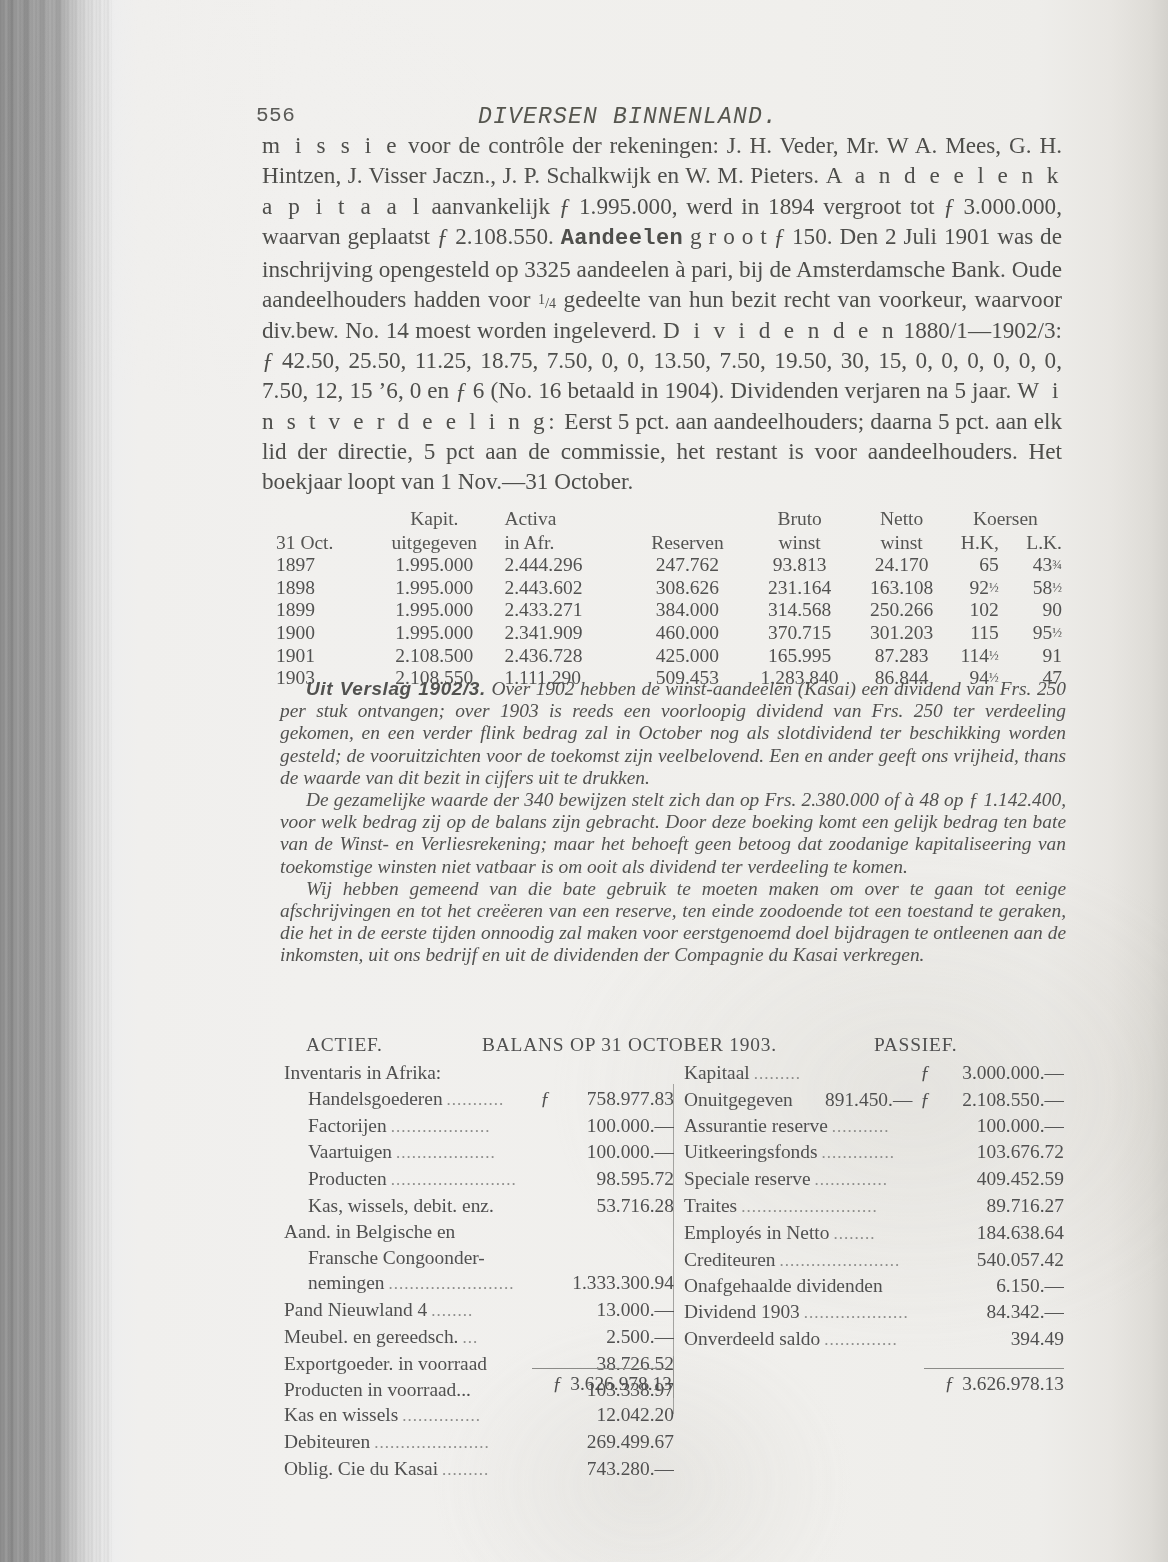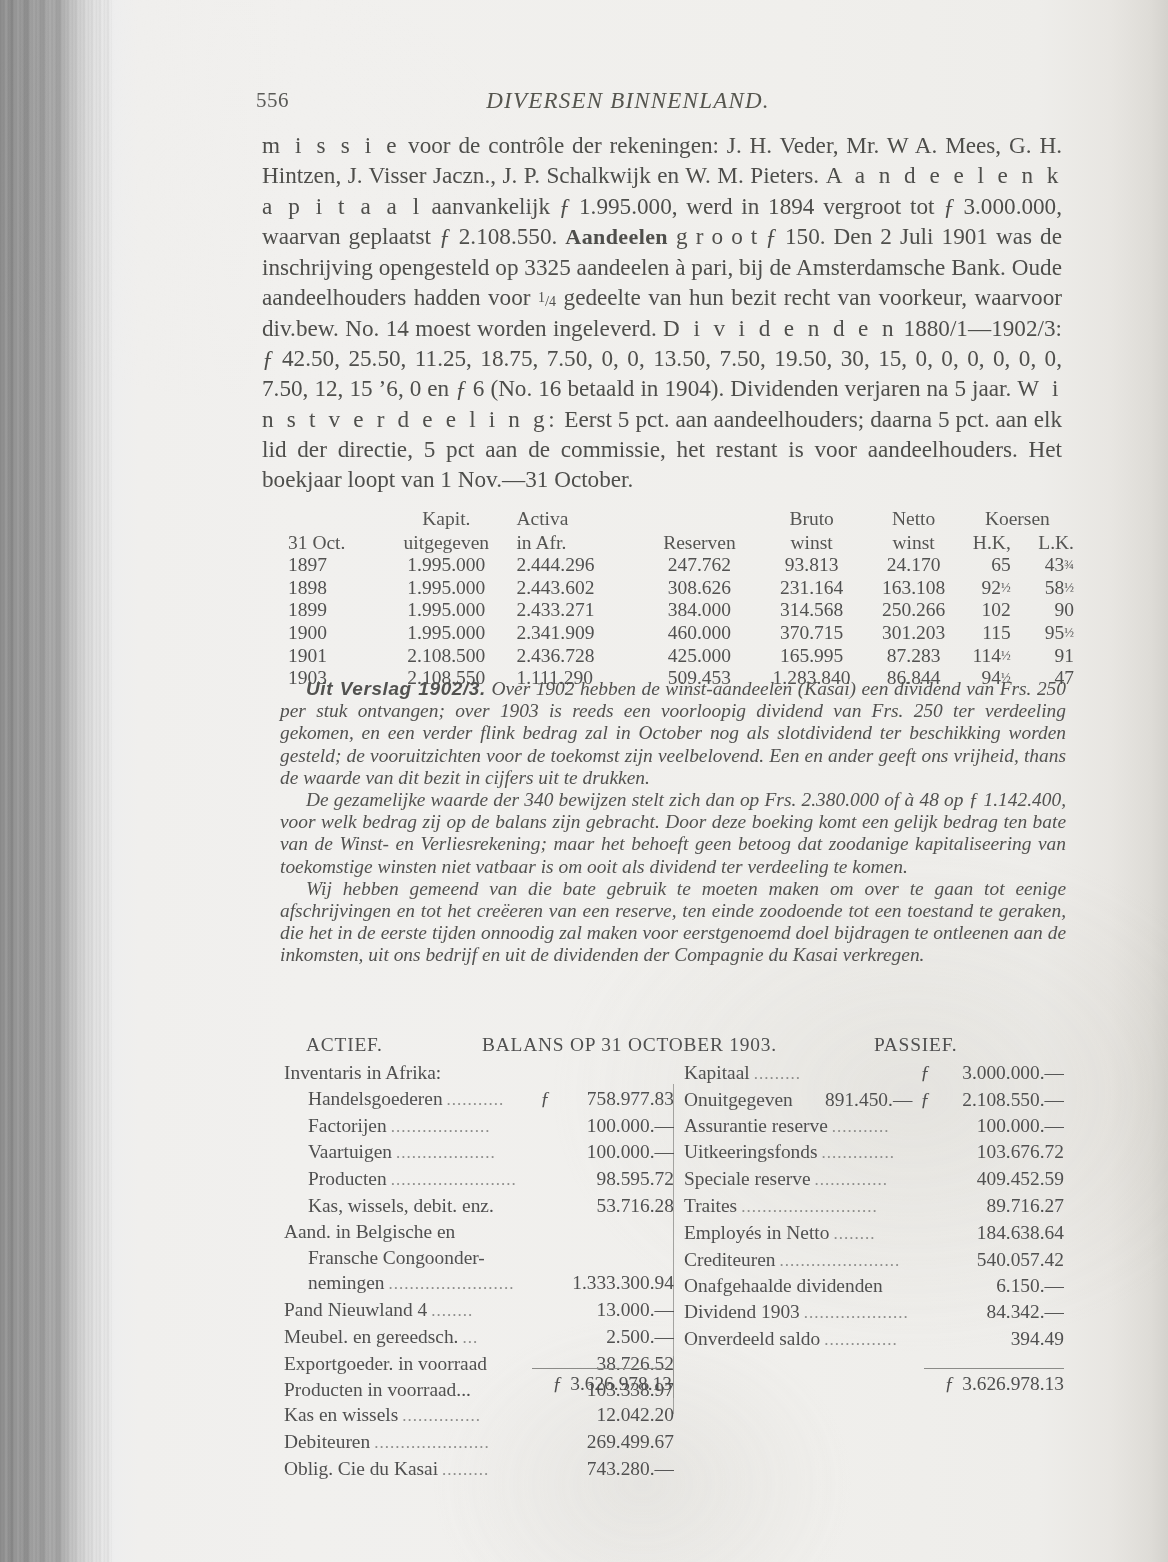--- a/index.html
+++ b/index.html
@@ -49,23 +49,24 @@
   }
   .sheet {
     position: absolute;
     left: 0; top: 0;
     width: 1168px; height: 1562px;
   }
 
   
   .hdr {
     position: absolute;
-    top: 88px;
+    top: 104px;
     left: 0; right: 0;
     height: 26px;
+    font-family: Liberation Mono, monospace;
   }
   .folio {
     position: absolute;
     left: 256px; top: 0;
     font-size: 21px;
     letter-spacing: .5px;
     color: #5a5a57;
   }
   .run-title {
     position: absolute;
@@ -84,42 +85,41 @@
     left: 262px;
     top: 130px;
     width: 800px;
     font-size: 23.2px;
     line-height: 30.3px;
     text-align: justify;
     color: #4e4e4b;
   }
   .body-main p { margin: 0; }
   .sp { letter-spacing: 3.6px; }
-  .bold { font-weight: bold; font-family: Liberation Serif, serif; font-size: 22px; letter-spacing: .4px;}
+  .bold { font-weight: bold; font-family: Liberation Mono, monospace; font-size: 22px; letter-spacing: .4px;}
   .ital { font-style: italic; }
   .frac {
     display: inline-block;
     font-size: 15px;
     line-height: 1;
     vertical-align: -1px;
   }
   .frac sup { font-size: 14px; vertical-align: 4px; }
   .frac sub { font-size: 14px; vertical-align: 0px; }
 
   
   .stats {
     position: absolute;
     left: 276px;
     top: 508px;
     width: 786px;
     font-size: 19.5px;
     line-height: 22.6px;
     color: #515150;
     border-collapse: collapse;
-    margin-left: 12px;
   }
   .stats td, .stats th {
     padding: 0;
     font-weight: normal;
     white-space: nowrap;
   }
   .stats .c-year  { width: 104px; text-align: left; }
   .stats .c-kap   { width: 168px; text-align: center; }
   .stats .c-act   { width: 150px; }
   .stats .c-res   { width: 136px; text-align: center; }

